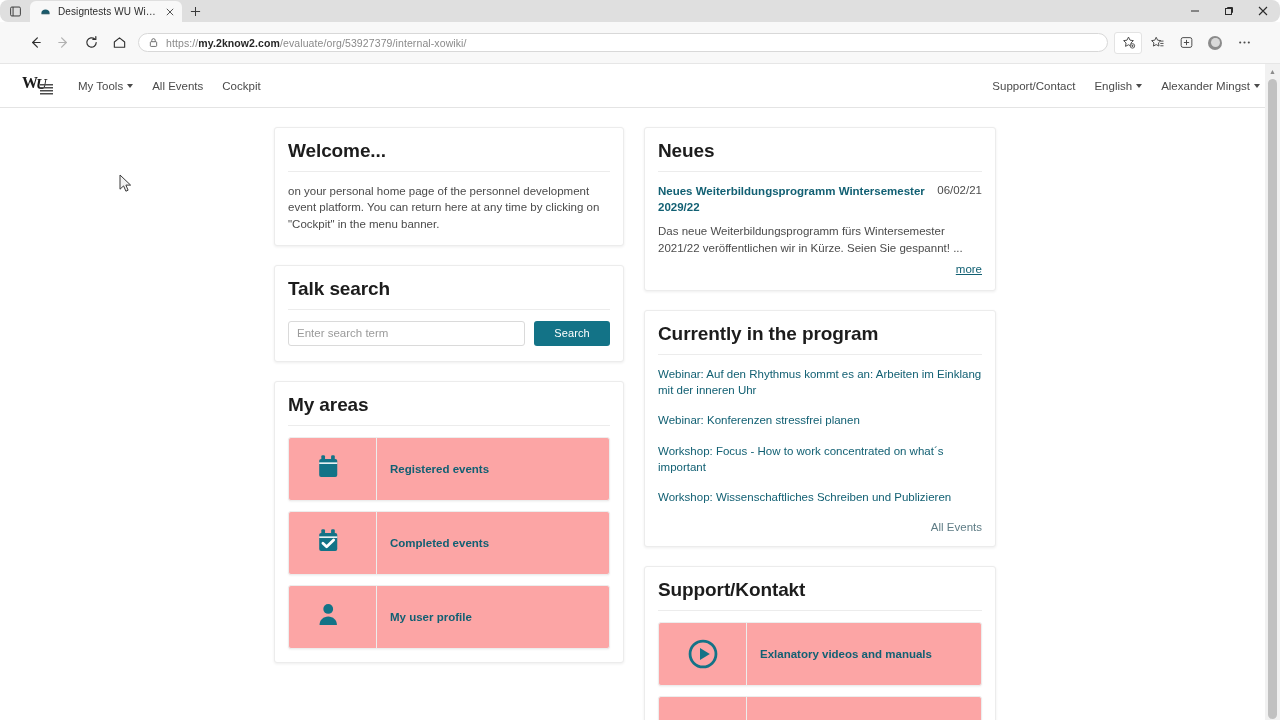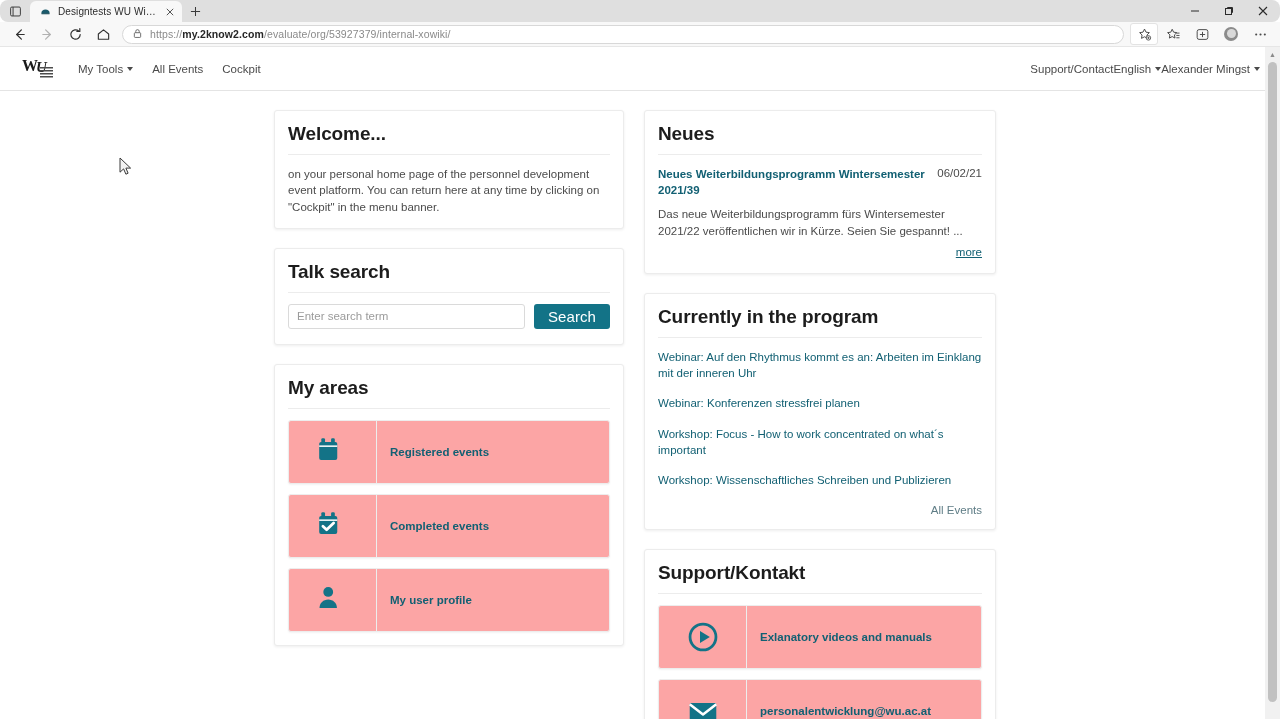--- a/index.html
+++ b/index.html
@@ -33,22 +33,22 @@
     font-size: 10px; color: #2b2b2b; white-space: nowrap; overflow: hidden;
     text-overflow: ellipsis; flex: 1; letter-spacing: .1px;
   }
   .tab-close { width: 12px; height: 12px; flex:0 0 12px; display:flex; align-items:center; justify-content:center; color:#444; font-size:11px; line-height:1;}
   .newtab { width: 26px; height: 21px; display: flex; align-items: center; justify-content: center; color: #3a3a3a; font-size: 14px; }
 
   .wincontrols { position:absolute; right:0; top:0; height:22px; display:flex; }
   .wc { width: 34px; height: 22px; display:flex; align-items:center; justify-content:center; color:#2b2b2b; }
 
   .toolbar {
-    height: 25px; background: #f8f8f8; display: flex; align-items: center;
-    padding: 0 6px; gap: 2px; border-bottom: 1px solid #e6e6e6;
+    height: 42px; background: #f8f8f8; display: flex; align-items: center;
+    padding: 0 22px; gap: 2px; border-bottom: 1px solid #e6e6e6;
   }
   .tbtn { width: 26px; height: 21px; display: flex; align-items: center; justify-content: center; border-radius: 3px; }
   .tbtn.disabled { opacity: .35; }
   .omnibox {
     flex: 1; height: 19px; background: #ffffff; border: 1px solid #d8d8d8;
     border-radius: 10px; display: flex; align-items: center; gap: 7px;
     padding: 0 9px; margin: 0 4px; min-width: 0;
   }
   .omnibox .url { font-size: 10.5px; color: #8a8a8a; white-space: nowrap; overflow: hidden; letter-spacing: .1px;}
   .omnibox .url b { color: #262626; font-weight: 700; }
@@ -63,21 +63,21 @@
   .viewport { position: relative; width: 1280px; height: 672px; background: #fff; overflow: hidden; }
 
   .sitebar {
     height: 44px; background: #fff; border-bottom: 1px solid #e4e4e4;
     display: flex; align-items: center; padding: 0 20px 0 22px;
   }
   .logo { width: 42px; height: 26px; margin-right: 14px; flex:0 0 42px;}
   .navlinks { display: flex; align-items: center; gap: 19px; }
   .navlink { font-size: 11.5px; color: #4a4a4a; white-space: nowrap; display:flex; align-items:center; gap:4px;}
   .caret { width:0;height:0;border-left:3.5px solid transparent;border-right:3.5px solid transparent;border-top:4px solid #4a4a4a;display:inline-block;}
-  .nav-right { margin-left: auto; display: flex; align-items: center; }
+  .nav-right { margin-left: auto; display: flex; align-items: center; gap: 19px; }
 
   .content { display: flex; gap: 20px; padding: 19px 0 0 274px; }
   .col-left { width: 350px; flex: 0 0 350px; }
   .col-right { width: 352px; flex: 0 0 352px; }
 
   .card {
     background: #fff; border: 1px solid #ececec; border-radius: 3px;
     box-shadow: 0 1px 3px rgba(0,0,0,.07);
     margin-bottom: 19px; padding: 0 13px 13px 13px;
   }
@@ -91,21 +91,21 @@
   
   .searchrow { display: flex; gap: 9px; padding-bottom: 2px;}
   .searchinput {
     flex: 1; height: 25px; border: 1px solid #dadada; border-radius: 3px;
     background: #fff; font-size: 11.5px; color: #333; padding: 0 8px;
     font-family: "Liberation Sans", sans-serif; outline:none;
   }
   .searchinput::placeholder { color: #9b9b9b; }
   .searchbtn {
     width: 76px; height: 25px; background: #137387; color: #fff; border: none;
-    border-radius: 3px; font-size: 15px; font-family: "Liberation Sans", sans-serif;
+    border-radius: 3px; font-size: 11px; font-family: "Liberation Sans", sans-serif;
     cursor: pointer; letter-spacing:.1px;
   }
 
   
   .tile {
     display: flex; align-items: stretch; border: 1px solid #ededed; border-radius: 3px;
     background: #fca5a5; margin-bottom: 10px; height: 64px; box-shadow: 0 1px 2px rgba(0,0,0,.05);
   }
   .tile:last-child { margin-bottom: 0; }
   .tile-ico {
@@ -349,21 +349,21 @@
           </div>
         </div>
 
       </div>
 
       <div class="col-right">
 
         <div class="card">
           <div class="card-title">Neues</div>
           <div class="news-head">
-            <div class="news-title">Neues Weiterbildungsprogramm Wintersemester 2021/39</div>
+            <div class="news-title">Neues Weiterbildungsprogramm Wintersemester 2029/22</div>
             <div class="news-date">06/02/21</div>
           </div>
           <div class="news-text">Das neue Weiterbildungsprogramm fürs Wintersemester 2021/22 veröffentlichen wir in Kürze. Seien Sie gespannt! ...</div>
           <div class="news-more">
             <span>more</span>
           </div>
         </div>
 
         <div class="card">
           <div class="card-title">Currently in the program</div>

